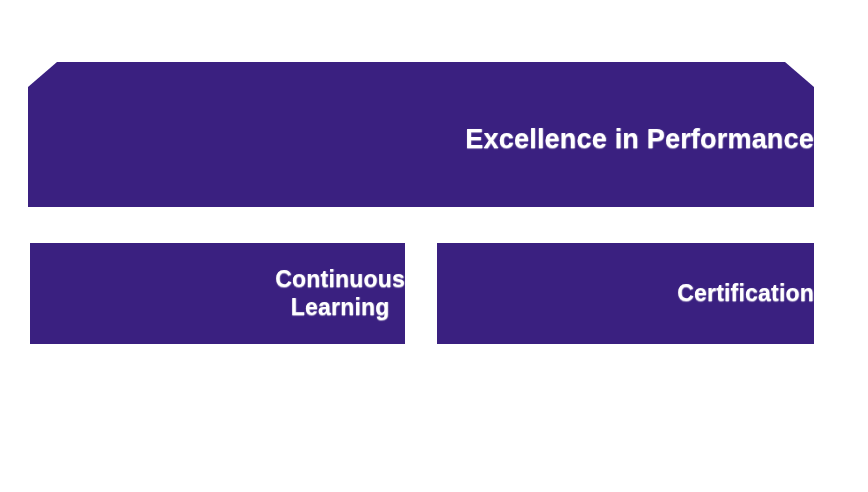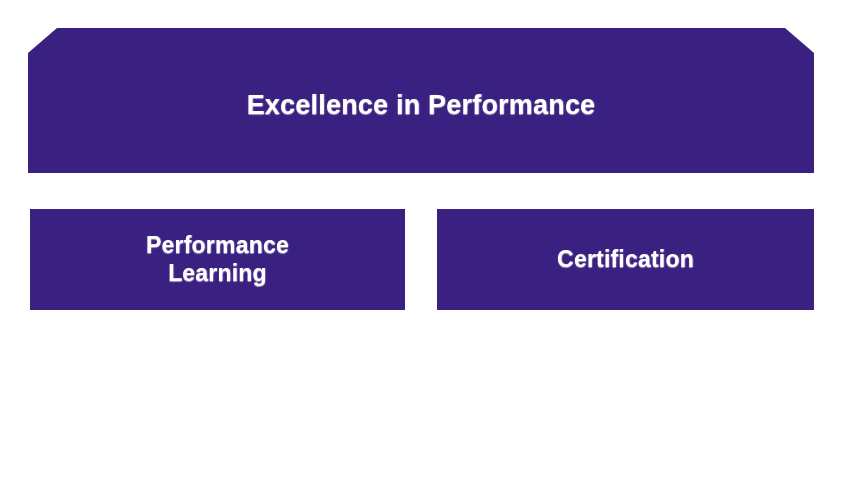--- a/index.html
+++ b/index.html
@@ -19,22 +19,23 @@
     overflow: hidden;
   }
 
   
   .block {
     position: absolute;
     box-sizing: border-box;
     background: #3a2080;
     display: flex;
     align-items: center;
-    justify-content: center;
+    justify-content: flex-end;
     text-align: center;
+    margin-top: 34px;
   }
   .block .label {
     color: #ffffff;
     font-weight: bold;
     line-height: 1.18;
     letter-spacing: 0.2px;
     text-shadow: 0 1px 1px rgba(255,255,255,0.55),
                  1px 0 1px rgba(255,255,255,0.25);
     white-space: pre-line;
   }
@@ -92,21 +93,21 @@
 </head>
 <body>
 
 <div id="canvas">
 
   <div class="block" id="banner">
     <span class="label">Excellence in Performance</span>
   </div>
 
   <div class="block" id="box-continuous-learning">
-    <span class="label">Performance
+    <span class="label">Continuous
 Learning</span>
   </div>
 
   <div class="block" id="box-certification">
     <span class="label">Certification</span>
   </div>
 
 
 
 </div>

